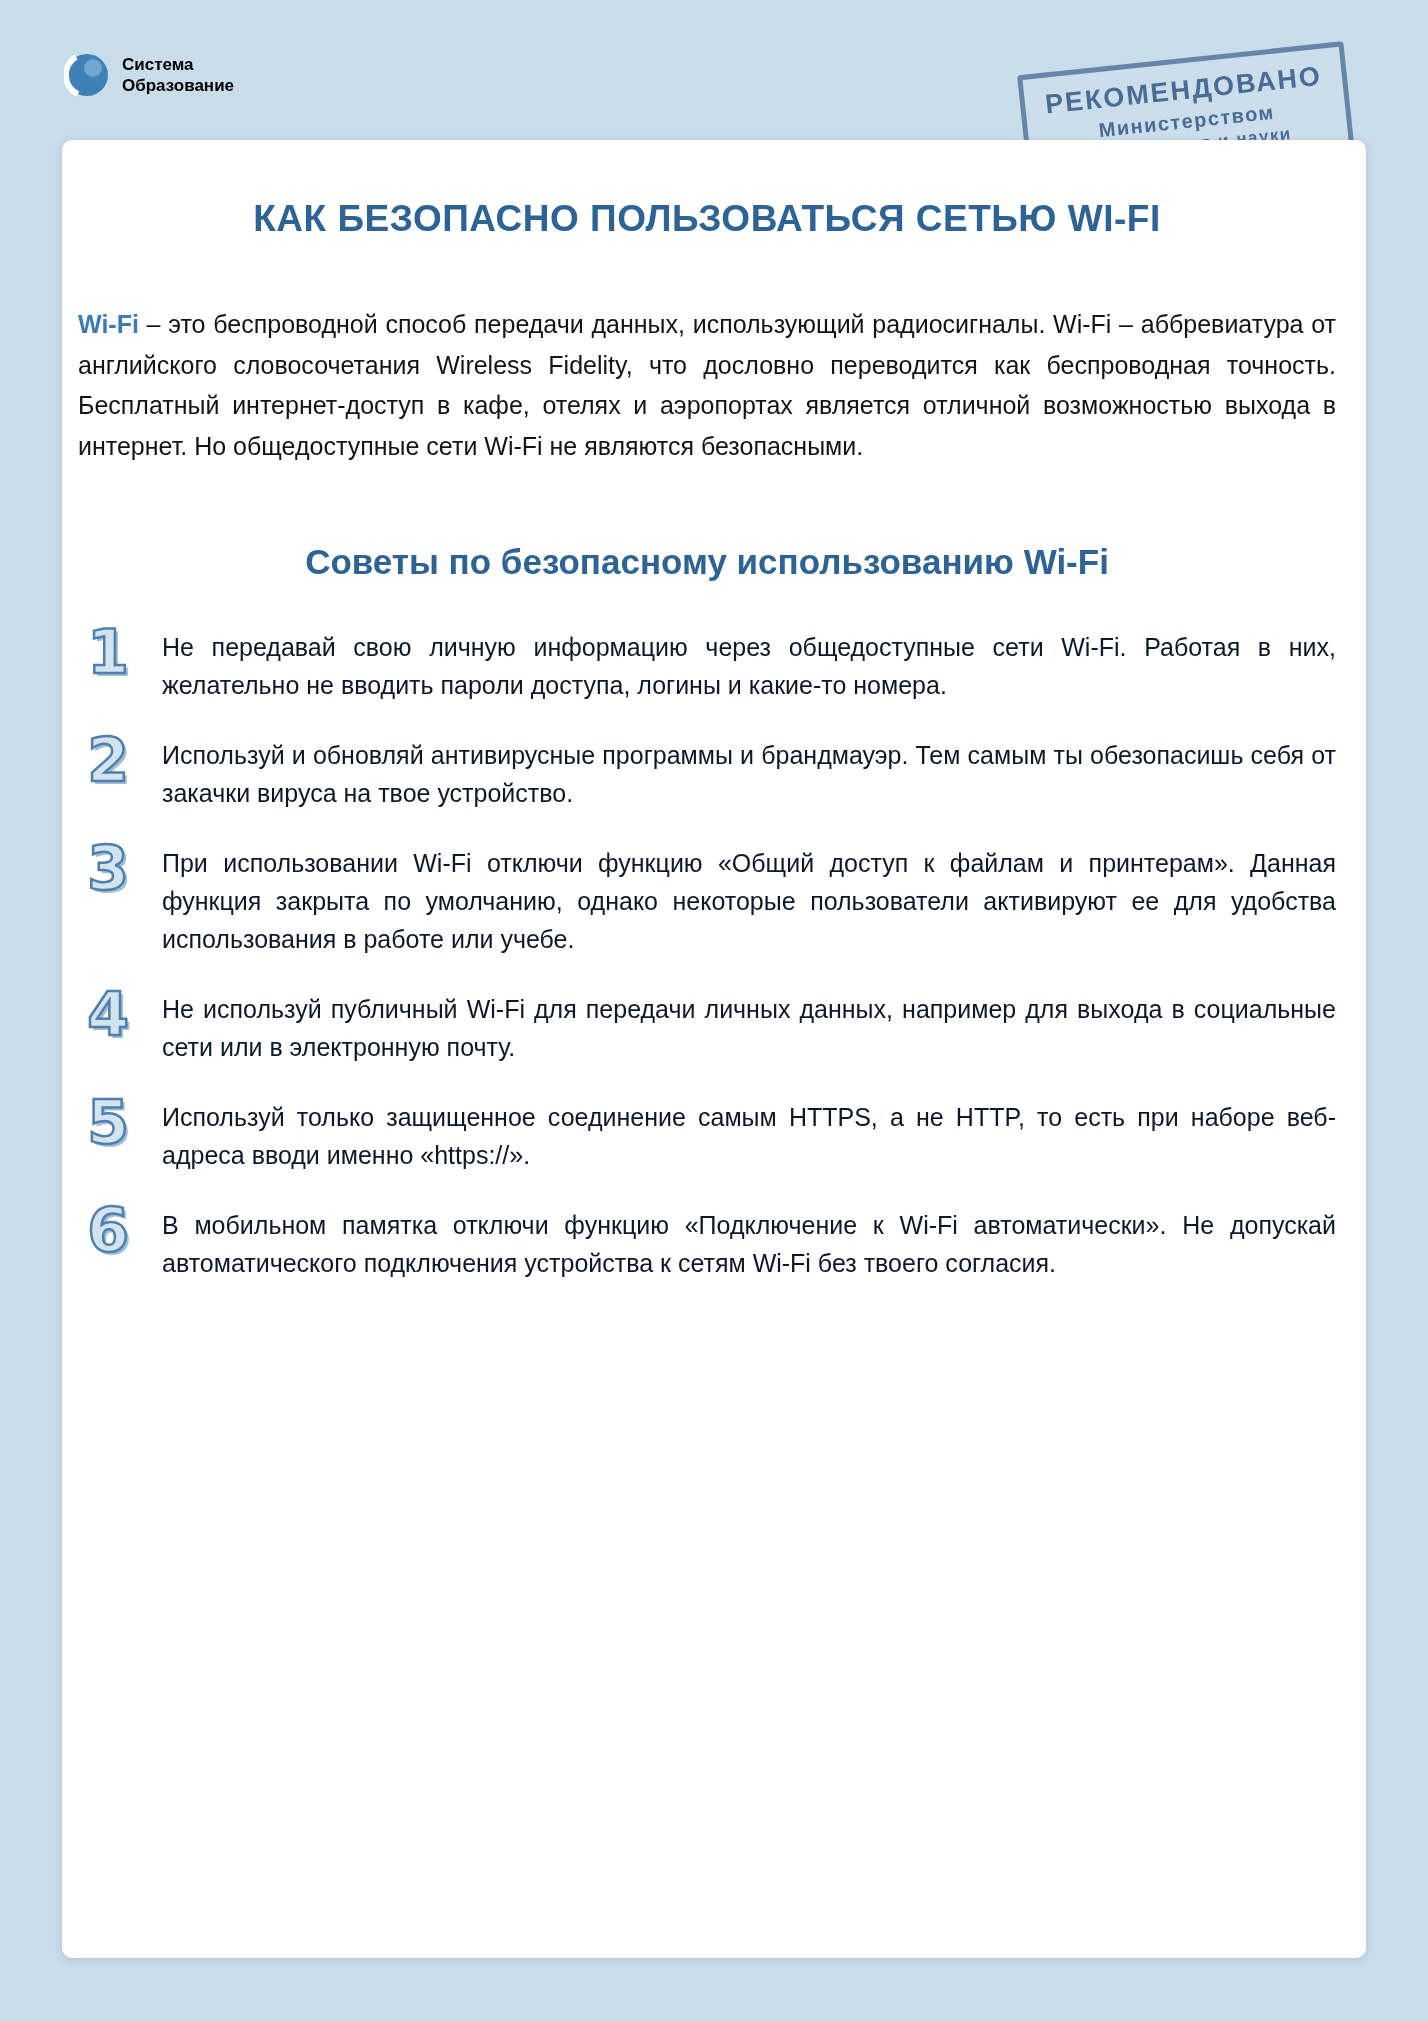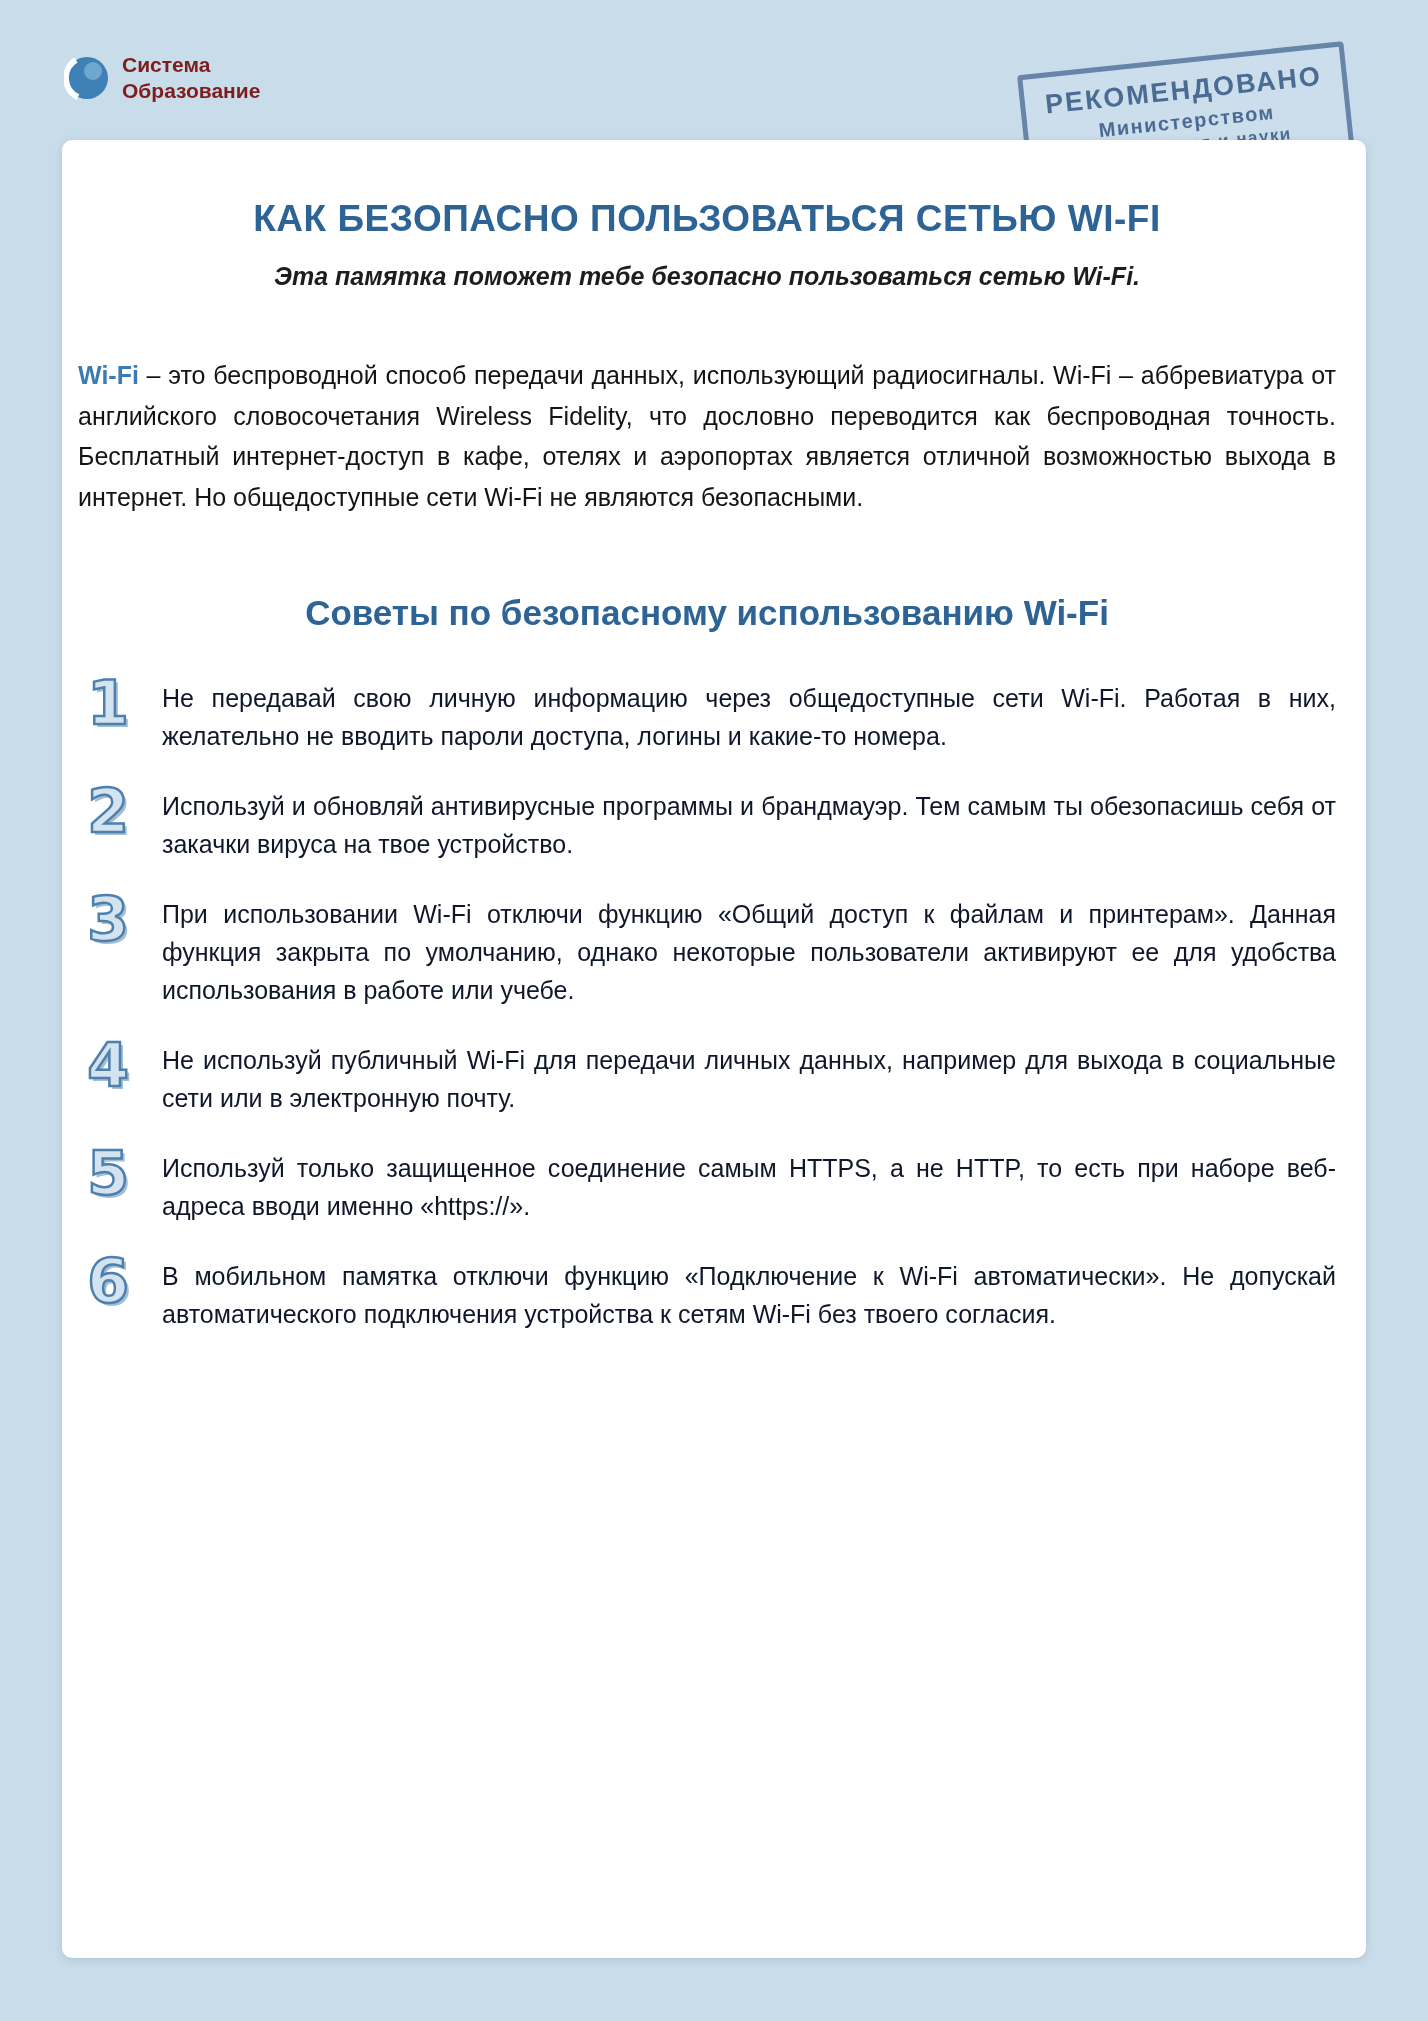--- a/index.html
+++ b/index.html
@@ -17,22 +17,22 @@
   .logo {
     position: absolute;
     top: 52px;
     left: 64px;
     display: flex;
     align-items: center;
     gap: 12px;
   }
   .logo-text {
     font-weight: bold;
-    color: #7f1d1d;
-    font-size: 21px;
+    color: #000000;
+    font-size: 17px;
     line-height: 1.25;
   }
 
   .stamp {
     position: absolute;
     top: 58px;
     right: 78px;
     transform: rotate(-6deg);
     border: 5px solid rgba(63, 98, 141, 0.72);
     border-radius: 4px;
@@ -161,21 +161,20 @@
   <div class="stamp">
     <div class="stamp-line1">РЕКОМЕНДОВАНО</div>
     <div class="stamp-line2">Министерством</div>
     <div class="stamp-line3">образования и науки</div>
   </div>
 
   <main class="card">
 
     <h1 class="title">КАК БЕЗОПАСНО ПОЛЬЗОВАТЬСЯ СЕТЬЮ WI-FI</h1>
 
-    <p class="subtitle">Эта памятка поможет тебе безопасно пользоваться сетью Wi-Fi.</p>
 
     <p class="intro"><span class="lead">Wi-Fi</span><span> – это беспроводной способ передачи данных, использующий радиосигналы. Wi-Fi – аббревиатура от английского словосочетания Wireless Fidelity, что дословно переводится как беспроводная точность. Бесплатный интернет-доступ в кафе, отелях и аэропортах является отличной возможностью выхода в интернет. Но общедоступные сети Wi-Fi не являются безопасными.</span></p>
 
     <h2 class="tips-heading">Советы по безопасному использованию Wi-Fi</h2>
 
     <ol class="tips">
       <li class="tip">
         <span class="tip-number">1</span>
         <span class="tip-text">Не передавай свою личную информацию через общедоступные сети Wi-Fi. Работая в них, желательно не вводить пароли доступа, логины и какие-то номера.</span>
       </li>

